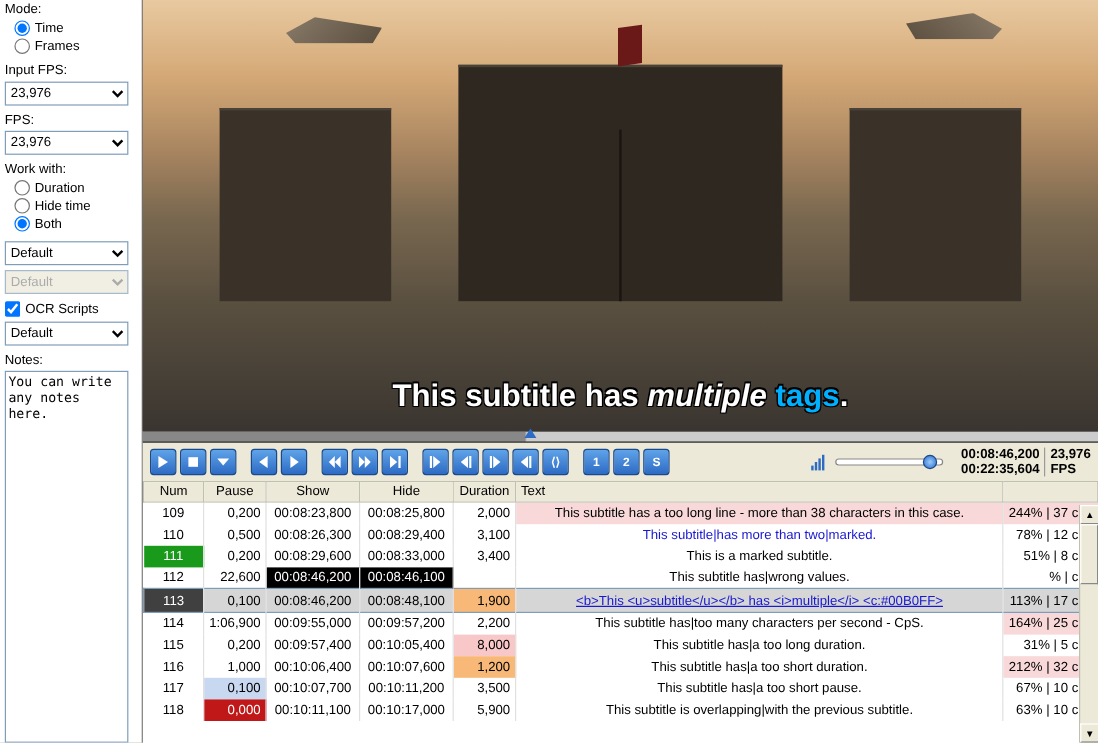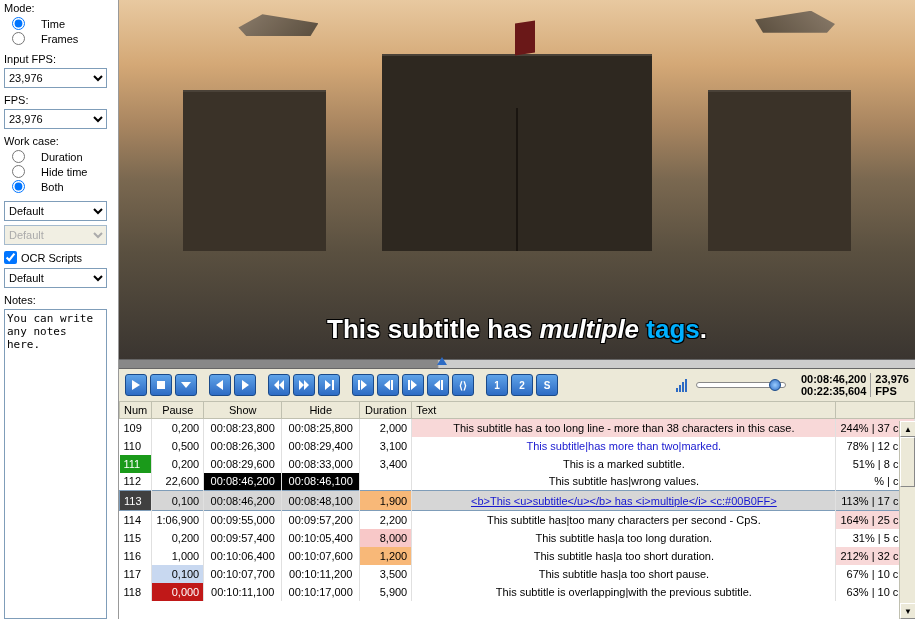--- a/index.html
+++ b/index.html
@@ -1,20 +1,20 @@
 <!DOCTYPE html>
 <html><head>
 <meta charset="utf-8">
 <style>
 *{box-sizing:border-box;margin:0;padding:0}
 body{font-family:Tahoma,Arial,sans-serif;font-size:11px;color:#000;background:#ece9d8;width:915px;height:619px;overflow:hidden;display:flex}
 .left-panel{width:119px;background:#fff;border-right:1px solid #999;display:flex;flex-direction:column;padding:2px 4px 0 4px}
 .group{margin-bottom:6px}
 .glabel{margin-bottom:3px}
-.radio-row{margin-left:8px;margin-bottom:2px;display:flex;align-items:flex-end;gap:16px}
+.radio-row{margin-left:8px;margin-bottom:2px;display:flex;align-items:flex-end;gap:4px}
 .radio-row input{margin:0}
 .sel{width:103px;height:20px;font-size:11px;border:1px solid #7f9db9;background:#fff}
 .sel.dis{background:#ece9d8;color:#888}
 .cb-row{display:flex;align-items:center;gap:4px;margin-bottom:4px}
 .notes-area{flex:1;border:1px solid #7f9db9;background:#fff;padding:2px;font-size:11px;resize:none;width:103px}
 .right-panel{flex:1;display:flex;flex-direction:column;background:#000}
 .video-area{height:359px;background:#000;position:relative;display:flex;align-items:center;justify-content:center}
 .frame{width:100%;height:100%;background:linear-gradient(180deg,#e8c9a0 0%,#d4a876 18%,#a88560 35%,#7a6850 50%,#5a5040 70%,#3a3530 100%);position:relative;overflow:hidden}
 .bldg{position:absolute;bottom:30%;background:#3a3228;border-top:2px solid #4a4238}
 .bldg.l{left:8%;width:18%;height:45%}
@@ -41,21 +41,21 @@
 .vol-slider{width:90px;height:6px;background:#fff;border:1px solid #888;border-radius:3px;position:relative;margin:0 6px}
 .vol-knob{position:absolute;right:4px;top:-4px;width:12px;height:12px;border-radius:50%;background:radial-gradient(#9cf,#2d6bc4);border:1px solid #1a4a8a}
 .time-disp{font-size:11px;font-weight:bold;color:#000;text-align:right;line-height:12px;margin-left:6px}
 .time-disp .r{display:flex;gap:4px}
 .time-disp .sep{width:1px;background:#999}
 .table-wrap{flex:1;background:#fff;overflow:auto;position:relative}
 table{border-collapse:collapse;width:100%;font-size:11px}
 th{background:#ece9d8;border:1px solid #c0c0b0;padding:2px 4px;font-weight:normal;text-align:center;position:sticky;top:0}
 th.l{text-align:left}
 td{border-right:1px solid #e0e0e0;padding:2px 4px;height:18px;white-space:nowrap}
-td.num{width:32px}
+td.num{text-align:center;width:50px}
 td.pause{text-align:right;width:52px}
 td.time{text-align:center;width:78px;font-family:Liberation Sans, sans-serif}
 td.dur{text-align:right;width:52px}
 td.text{text-align:center}
 td.pct{text-align:right;width:70px;border-left:1px solid #999}
 tr.sel td{background:#d6d6d6}
 tr.sel td.num{background:#404040;color:#fff}
 tr.sel td.text{color:#1818d0;text-decoration:underline}
 .mark-green{background:#1a9a1a!important;color:#fff}
 .mark-red{background:#c01818!important;color:#fff}
@@ -87,21 +87,21 @@
   </div>
   <div class="group">
     <div class="glabel">Input FPS:</div>
     <select class="sel"><option>23,976</option></select>
   </div>
   <div class="group">
     <div class="glabel">FPS:</div>
     <select class="sel"><option>23,976</option></select>
   </div>
   <div class="group">
-    <div class="glabel">Work case:</div>
+    <div class="glabel">Work with:</div>
     <label class="radio-row">
         <input type="radio" style="">
         <span>Duration</span>
       </label>
     <label class="radio-row">
         <input type="radio" style="">
         <span>Hide time</span>
       </label>
     <label class="radio-row">
         <input type="radio" checked="" style="">

